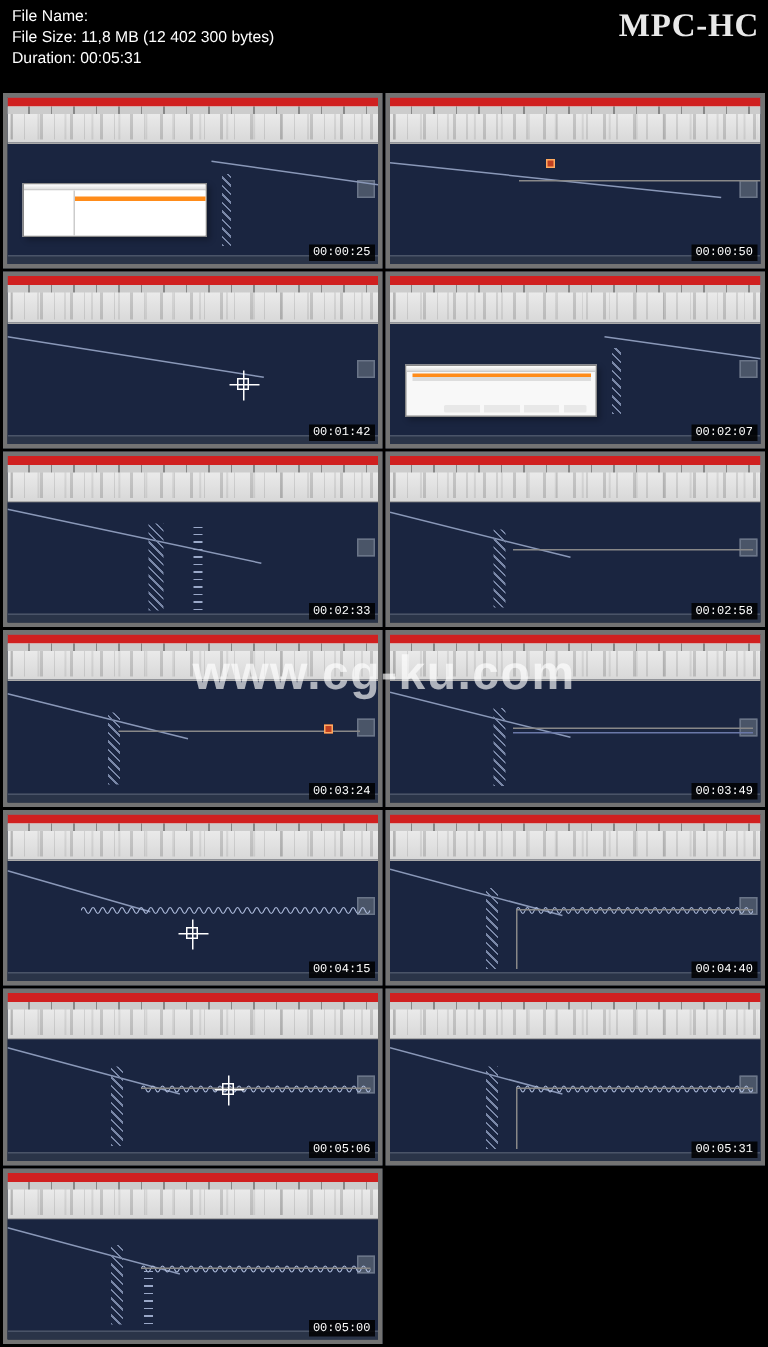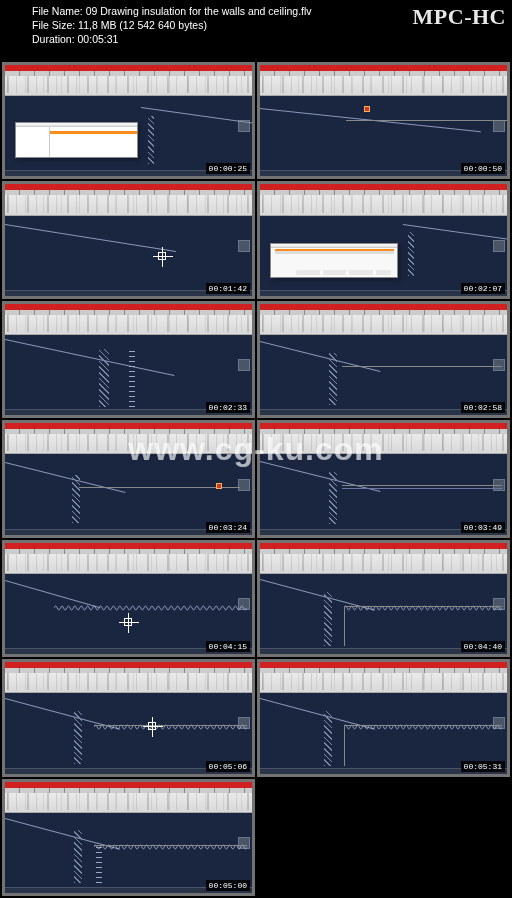--- a/index.html
+++ b/index.html
@@ -14,21 +14,21 @@
   position: absolute;
   top: 0; left: 0; right: 0;
   height: 70px;
   padding: 4px 8px;
   color: #fff;
   font-size: 10.5px;
   line-height: 1.35;
   z-index: 10;
 }
 .header .meta-line { display: flex; }
-.header .label { white-space: pre; margin-left: 24px; }
+.header .label { white-space: pre; }
 .app-badge {
   position: absolute;
   top: 2px; right: 6px;
   font-size: 22px;
   font-weight: 700;
   color: #e8e8e8;
   letter-spacing: 0.5px;
   font-family: Liberation Serif, serif;
 }
 .grid {
@@ -204,25 +204,24 @@
   position: absolute; width: 6px; height: 6px;
   background: #c04020; border: 1px solid #ffaa60;
 }
 </style>
 </head>
 <body>
 
 <div class="header">
   <div class="meta-line">
     <span class="label">File Name: </span>
-    <span>09 Drawing insulation for the walls and ceiling.flv</span>
   </div>
   <div class="meta-line">
     <span class="label">File Size: </span>
-    <span>11,8 MB (12 542 640 bytes)</span>
+    <span>11,8 MB (12 402 300 bytes)</span>
   </div>
   <div class="meta-line">
     <span class="label">Duration: </span>
     <span>00:05:31</span>
   </div>
   <div class="app-badge">MPC-HC</div>
 </div>
 
 <div class="grid">
     <div class="thumb">

